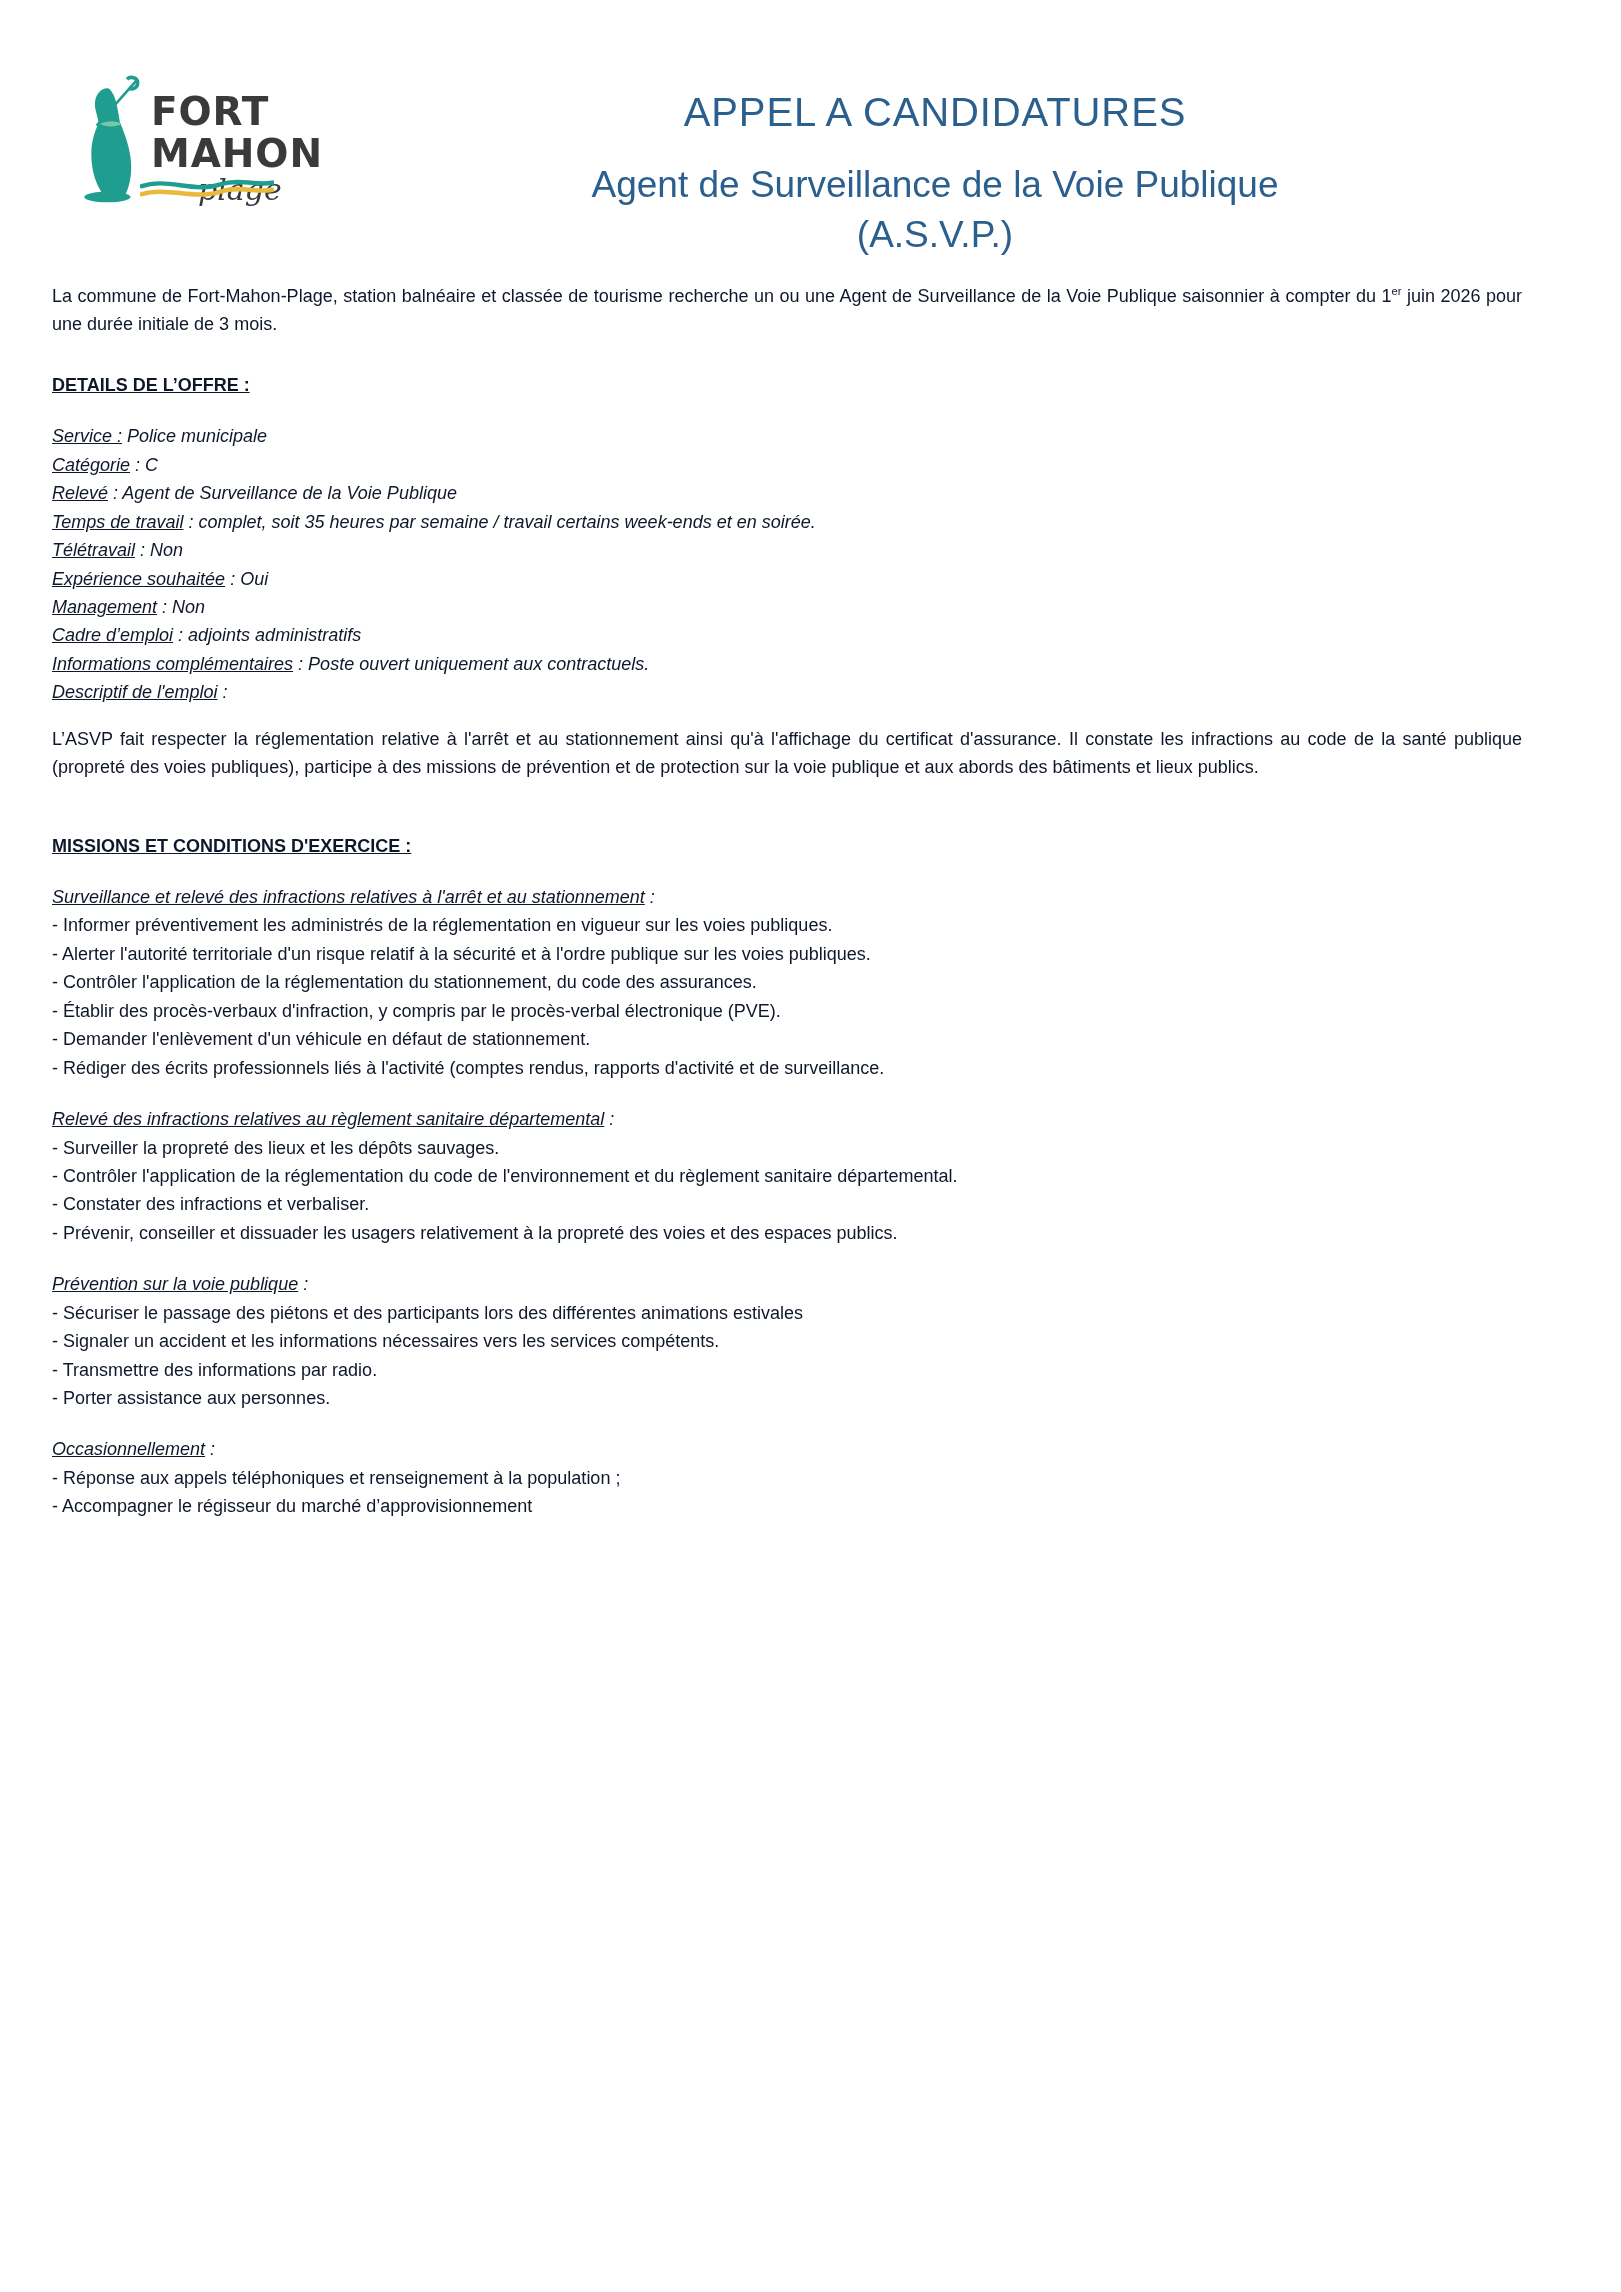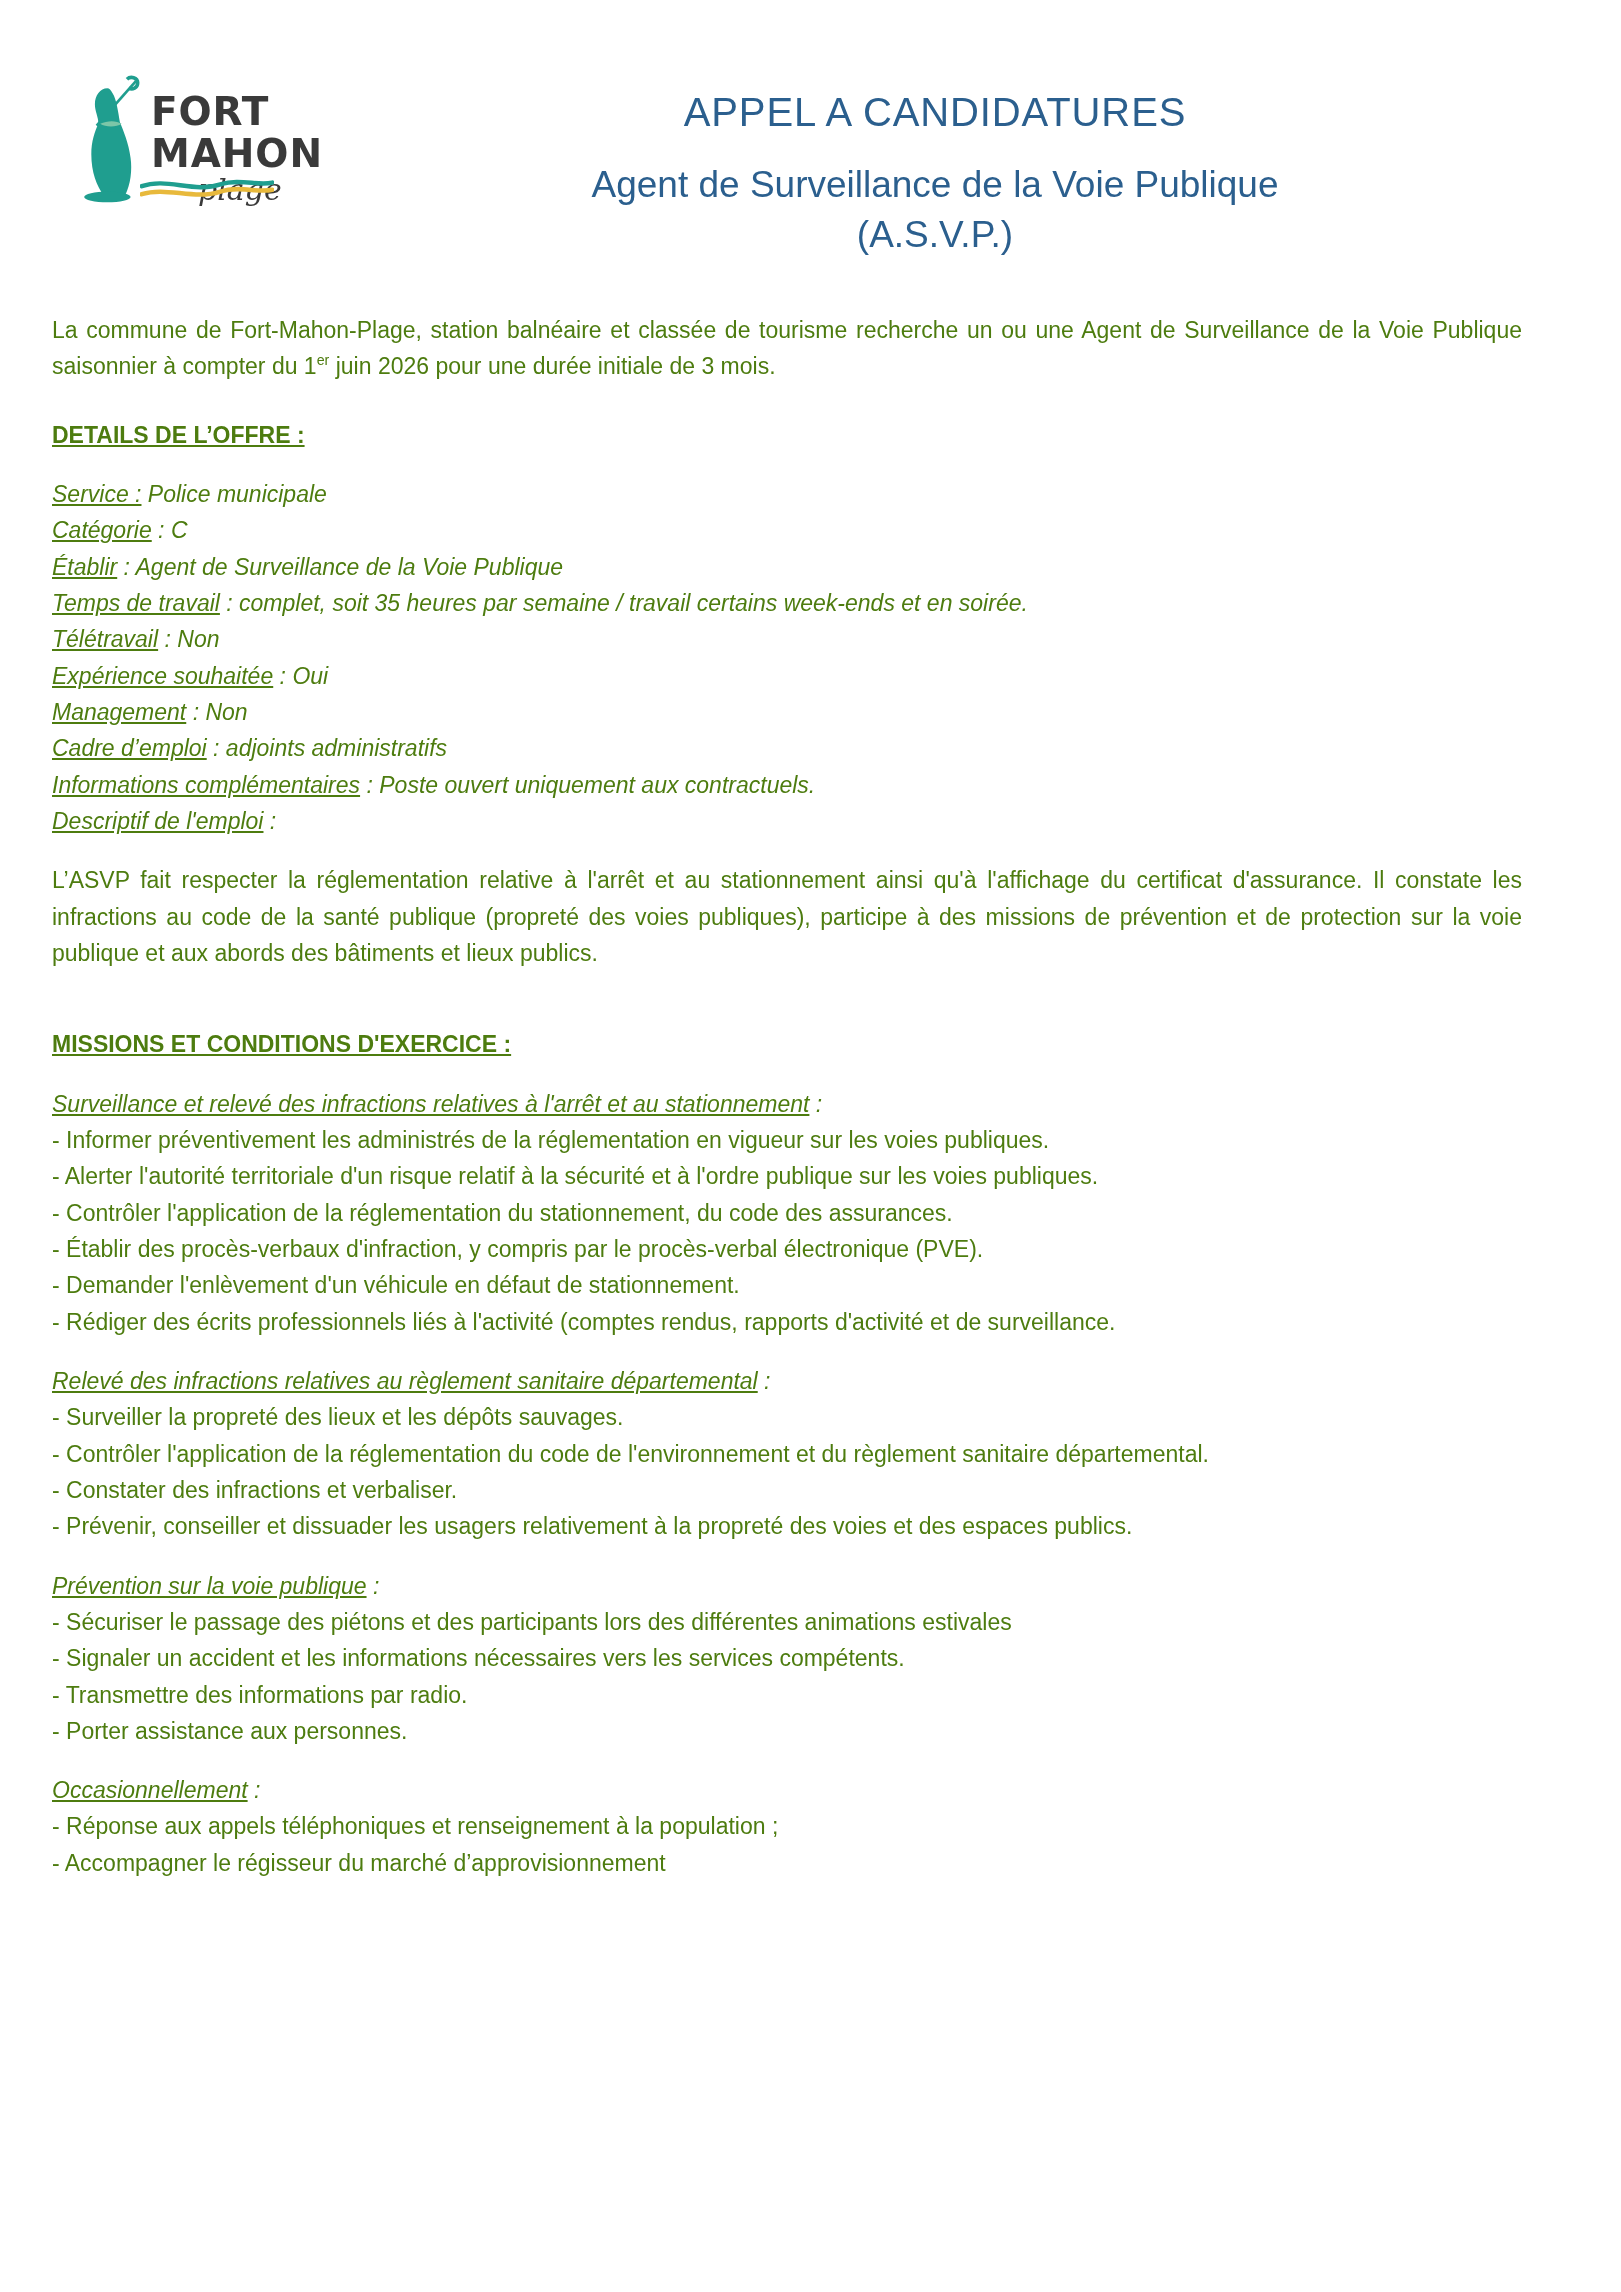--- a/index.html
+++ b/index.html
@@ -90,24 +90,24 @@
   }
   .doc-subtitle {
     font-size: 37px;
     line-height: 1.35;
     margin: 0;
     font-weight: normal;
   }
 
   
   .content {
-    margin-top: 52px;
-    font-size: 23px;
+    margin-top: 22px;
+    font-size: 18px;
     line-height: 1.58;
-    color: #4d7c0f;
+    color: #0f172a;
   }
   p.para {
     margin: 0 0 0 0;
     text-align: justify;
   }
   .spacer-lg { height: 32px; }
   .spacer-md { height: 23px; }
 
   .section-head {
     font-weight: bold;
@@ -171,21 +171,21 @@
 
     <div class="spacer-md"></div>
 
     <p class="line">
       <span class="u">Service :</span><span> Police municipale</span>
     </p>
     <p class="line">
       <span class="u">Catégorie</span><span> : C</span>
     </p>
     <p class="line">
-      <span class="u">Établir</span><span> : Agent de Surveillance de la Voie Publique</span>
+      <span class="u">Relevé</span><span> : Agent de Surveillance de la Voie Publique</span>
     </p>
     <p class="line">
       <span class="u">Temps de travail</span><span> : complet, soit 35 heures par semaine / travail certains week-ends et en soirée.</span>
     </p>
     <p class="line">
       <span class="u">Télétravail</span><span> : Non</span>
     </p>
     <p class="line">
       <span class="u">Expérience souhaitée</span><span> : Oui</span>
     </p>

